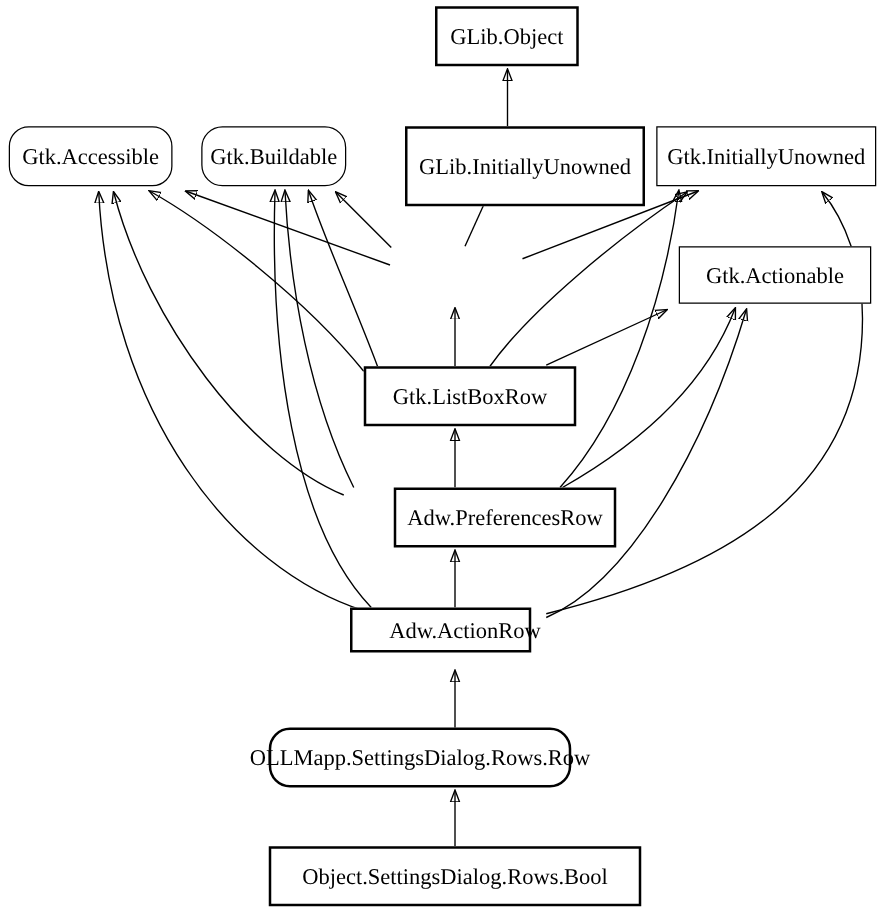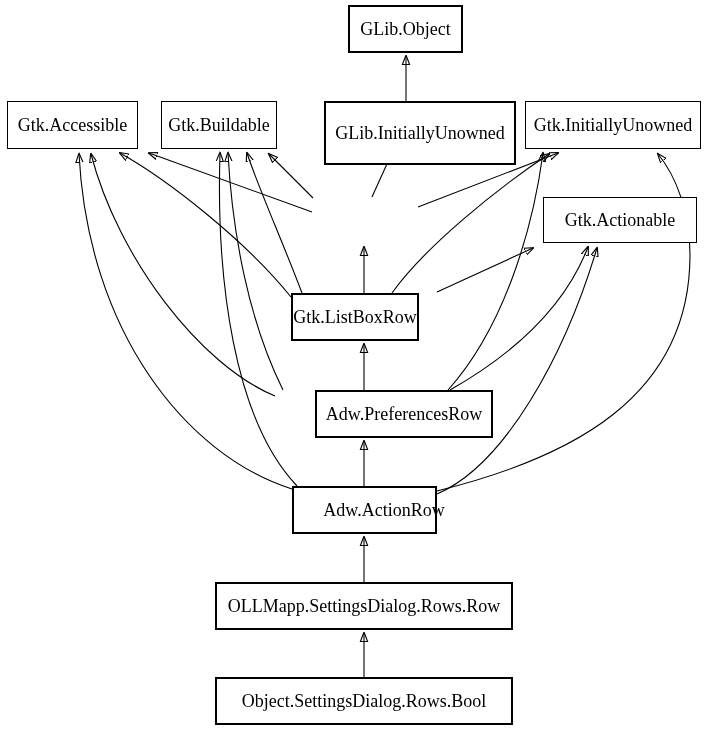--- a/index.html
+++ b/index.html
@@ -32,30 +32,30 @@
     justify-content: center;
     font-size: 18px;
     line-height: 1;
     white-space: nowrap;
     cursor: pointer;
   }
   .node.bold { border-width: 2px; font-family: Liberation Serif, serif; }
 
   
   #n-glib-object          { left:348px; top:5px;   width:115px; height:48px; }
-  #n-gtk-accessible       { left:7px;   top:101px; width:131px; height:48px; }
-  #n-gtk-buildable        { left:161px; top:101px; width:116px; height:48px; }
+  #n-gtk-accessible       { left:7px;   top:101px; width:131px; height:48px;border-radius:16px; }
+  #n-gtk-buildable        { left:161px; top:101px; width:116px; height:48px;border-radius:17px; }
   #n-glib-initiallyunowned{ left:324px; top:101px; width:192px; height:64px; }
   #n-gtk-constrainttarget { left:525px; top:101px; width:176px; height:48px; }
   #n-gtk-widget           { left:312px; top:197px; width:106px; height:47px; }
   #n-gtk-actionable       { left:543px; top:197px; width:154px; height:46px; }
-  #n-gtk-listboxrow       { left:291px; top:293px; width:128px; height:48px; }
+  #n-gtk-listboxrow       { left:291px; top:293px; width:170px; height:48px; }
   #n-adw-preferencesrow   { left:275px; top:390px; width:178px; height:48px;margin-left:40px; }
-  #n-adw-actionrow        { left:292px; top:486px; width:145px; height:48px;padding-left:39px; }
-  #n-ollmapp-row          { left:215px; top:582px; width:298px; height:48px; }
+  #n-adw-actionrow        { left:280px; top:486px; width:145px; height:36px;padding-left:39px; }
+  #n-ollmapp-row          { left:215px; top:582px; width:242px; height:48px;border-radius:17px; }
   #n-ollmapp-bool         { left:215px; top:677px; width:298px; height:48px; }
 </style>
 </head>
 <body>
 
 <div class="canvas">
 
   <svg class="edges" viewBox="0 0 707 731" xmlns="http://www.w3.org/2000/svg">
     <defs>
       <marker id="arrow" viewBox="0 0 10 10" refX="8.5" refY="5" markerWidth="10" markerHeight="10" orient="auto" markerUnits="userSpaceOnUse">

